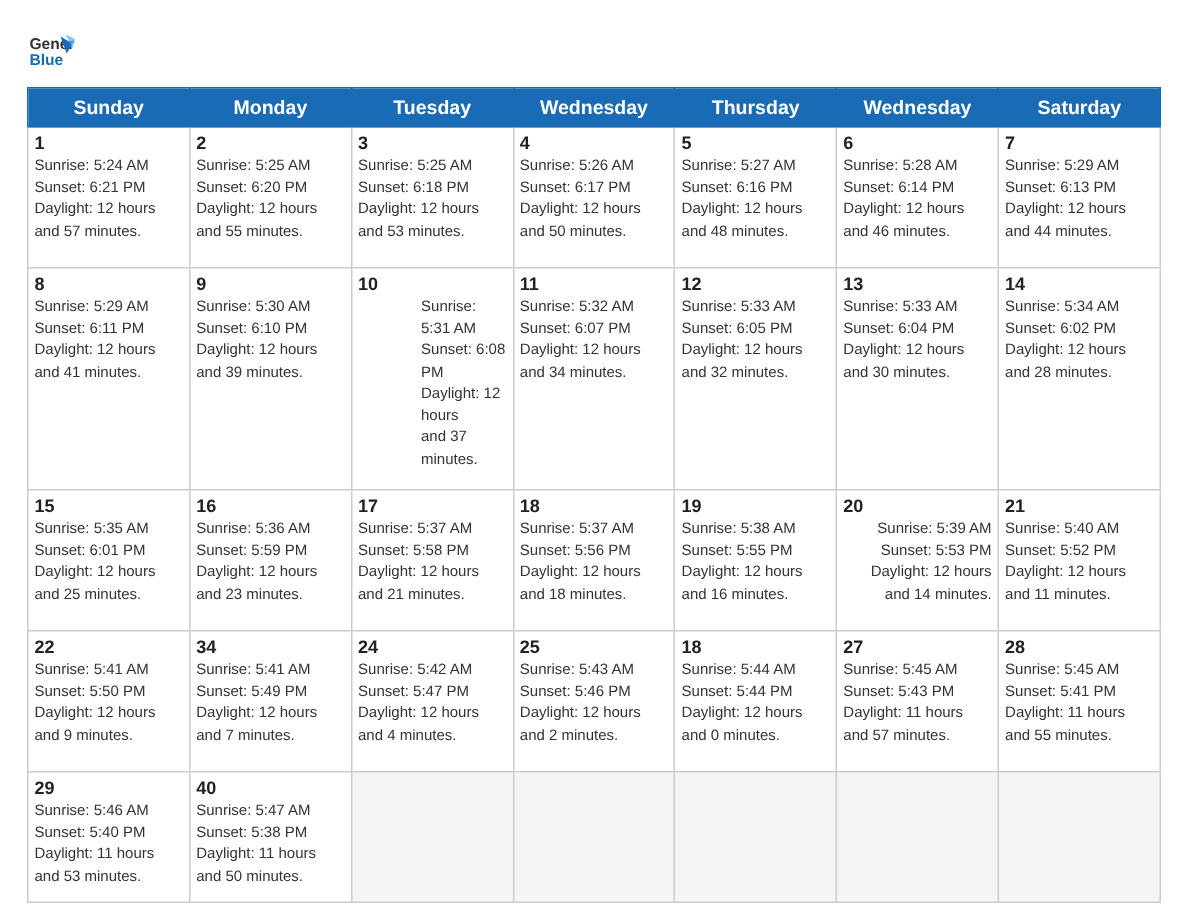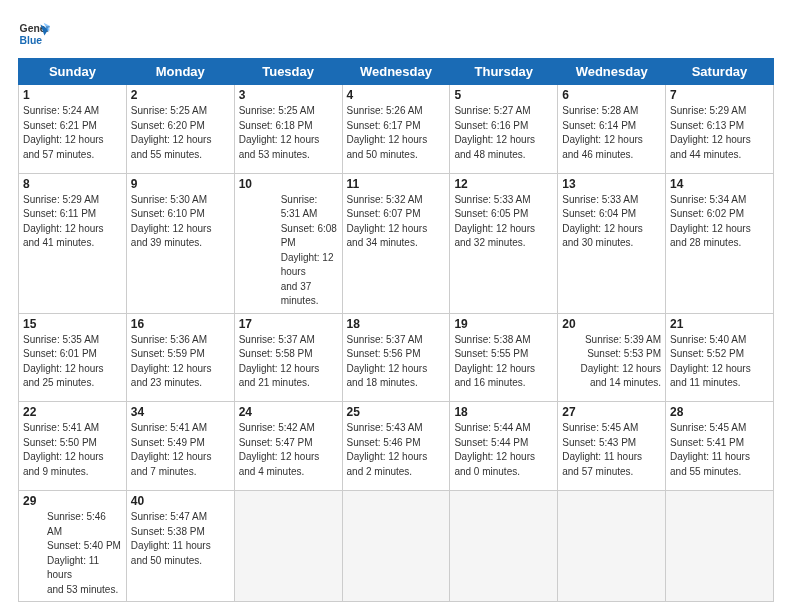--- a/index.html
+++ b/index.html
@@ -320,21 +320,21 @@
             <span class="day-num">28</span>
             <div class="day-info" style="white-space: pre-line;">Sunrise: 5:45 AM
 Sunset: 5:41 PM
 Daylight: 11 hours
 and 55 minutes.</div>
           </td>
         </tr>
         <tr class="last-row">
           <td>
             <span class="day-num">29</span>
-            <div class="day-info" style="white-space: pre-line; margin-left: 24px;">Sunrise: 5:46 AM
+            <div class="day-info" style="white-space: pre-line;">Sunrise: 5:46 AM
 Sunset: 5:40 PM
 Daylight: 11 hours
 and 53 minutes.</div>
           </td>
           <td>
             <span class="day-num">40</span>
             <div class="day-info" style="white-space: pre-line;">Sunrise: 5:47 AM
 Sunset: 5:38 PM
 Daylight: 11 hours
 and 50 minutes.</div>

